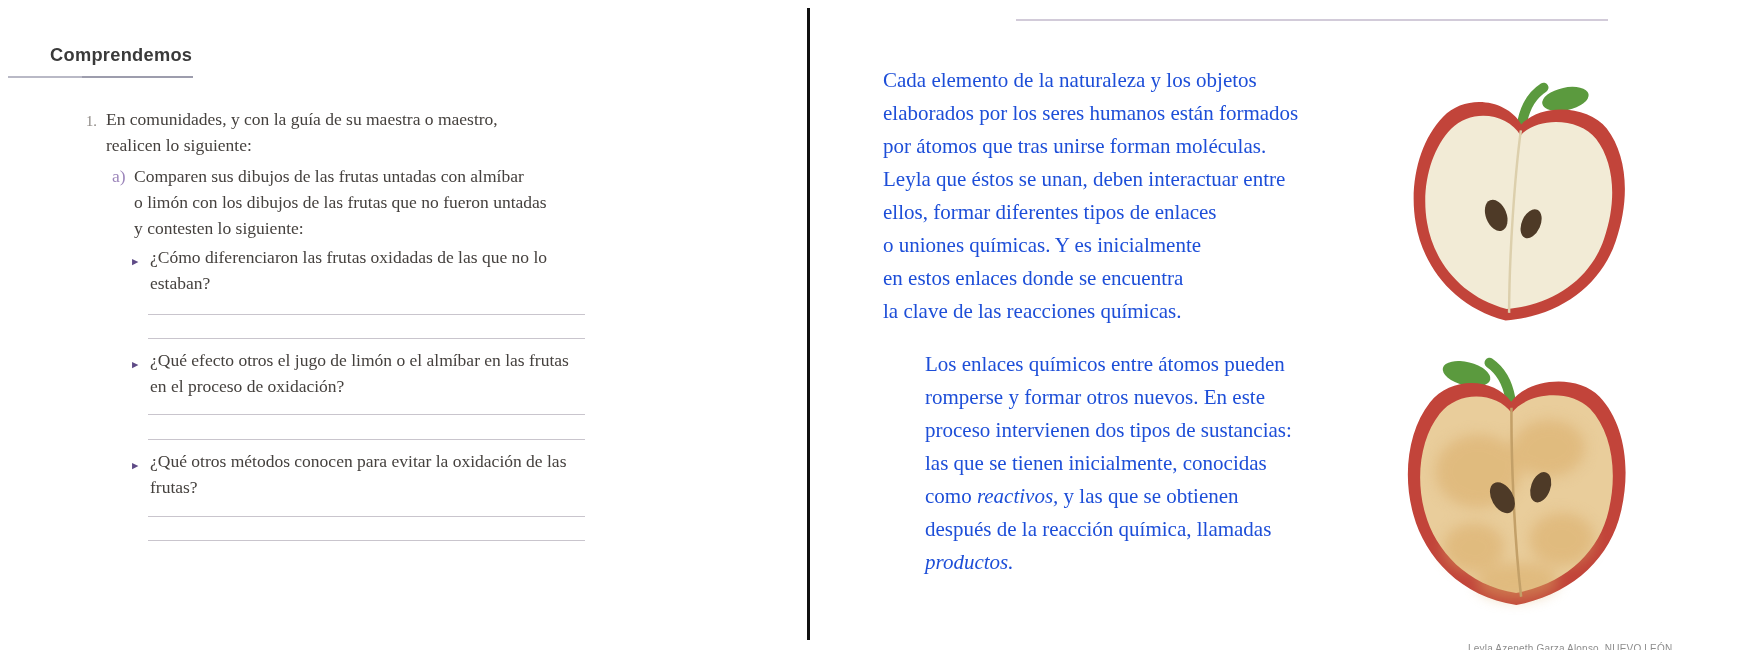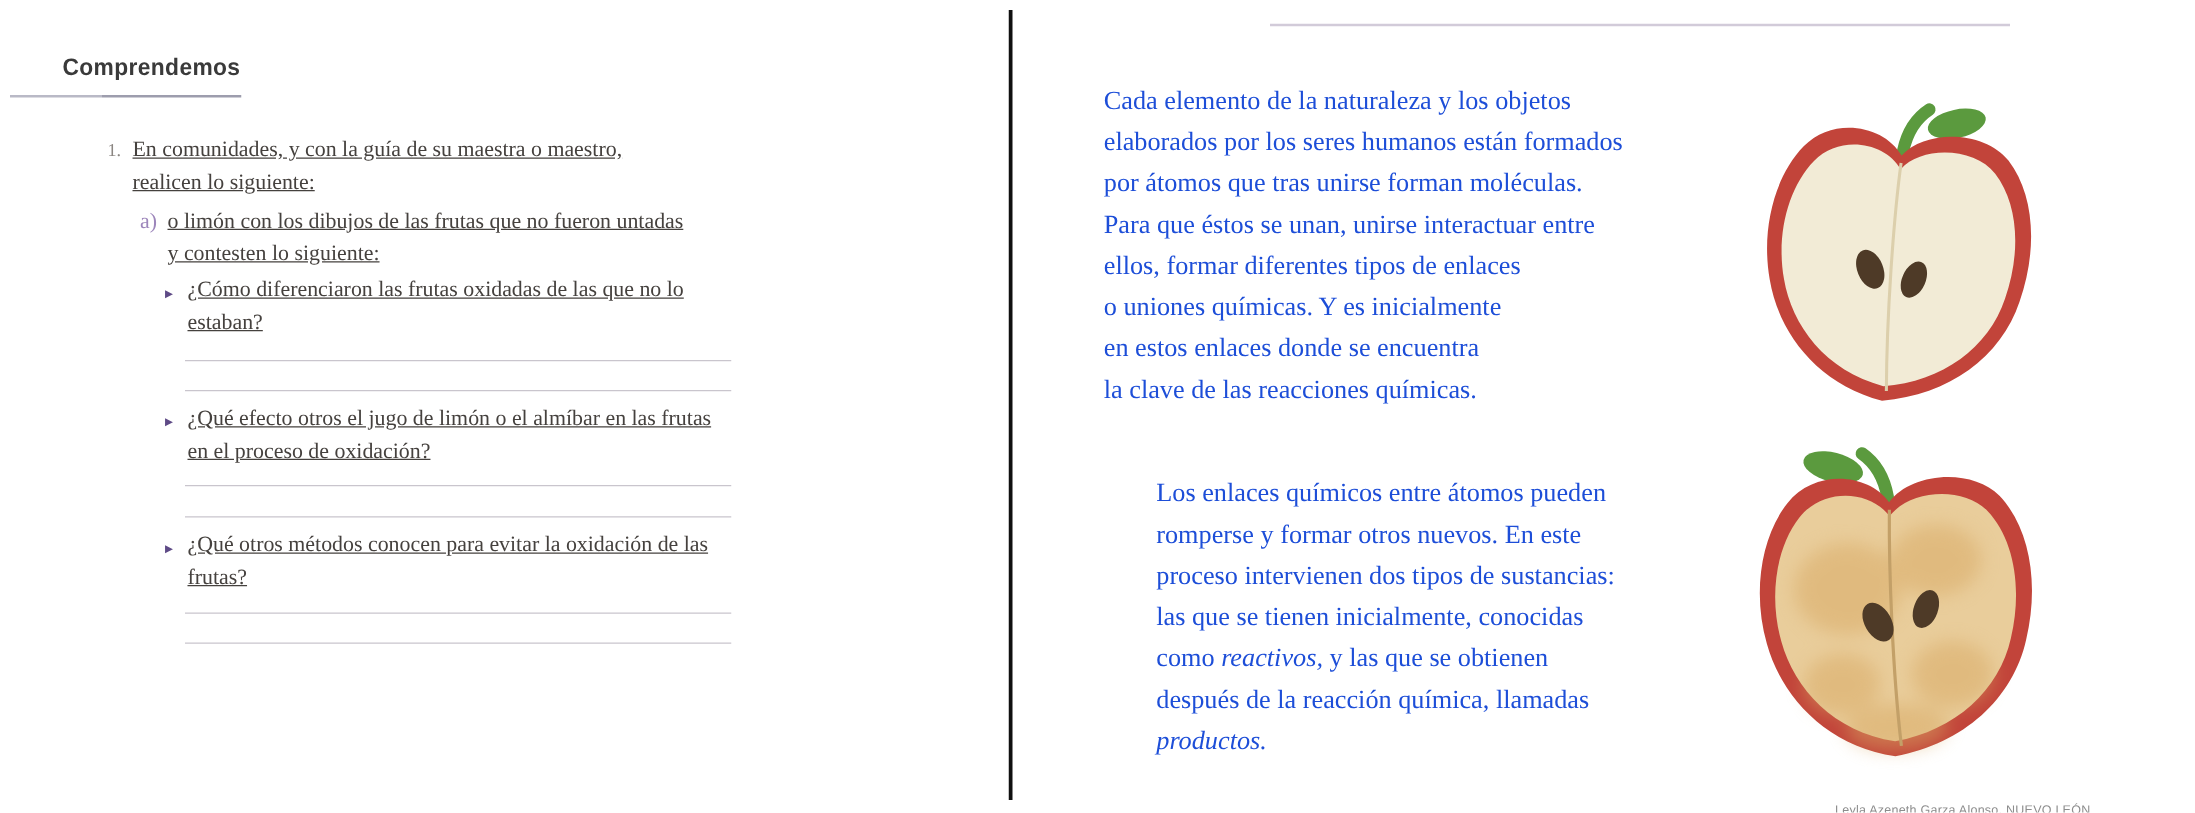--- a/index.html
+++ b/index.html
@@ -14,34 +14,34 @@
   
   .section-title{position:absolute;left:50px;top:44px;
     font-family:"Liberation Sans", sans-serif;font-weight:700;font-size:19px;
     color:#3a3a3a;letter-spacing:.3px;transform:scaleX(.96);transform-origin:left;}
   .title-underline{position:absolute;left:8px;top:76px;width:185px;height:2px;
     background:linear-gradient(to right,#b9b9c6 0 40%,#9d9dad 40%);}
 
   .left-list{position:absolute;left:86px;top:106px;width:520px;
     font-size:17.5px;line-height:26px;color:#45413e;}
   .row{display:flex;}
-  .row .txt{flex:1;text-decoration:underline;}
+  .row .txt{flex:1;}
   .num{width:20px;flex:0 0 20px;font-size:14.5px;color:#8b8682;padding-top:2px;}
   .lvl2{margin-left:26px;margin-top:5px;}
   .alpha{width:22px;flex:0 0 22px;color:#9d86bb;}
   .qrow{margin-left:44px;}
   .arr{width:20px;flex:0 0 20px;font-size:10.5px;color:#5e4a86;padding-top:5px;}
   .aline{height:0;border-top:1.5px solid #c9c5cd;width:437px;margin-left:62px;}
   .mt18{margin-top:18px}.mt23{margin-top:23px}.mt15{margin-top:15px}
   .mt24{margin-top:24px}.mt16{margin-top:16px}.mt8{margin-top:8px}.mt3{margin-top:3px}
 
   
   .para{position:absolute;font-size:21px;line-height:33px;color:#1d4ed8;white-space:nowrap;}
   .para1{left:883px;top:64px;}
-  .para2{left:925px;top:378px;}
+  .para2{left:925px;top:348px;}
   .it{font-style:italic;}
 
   .credit{position:absolute;left:1468px;top:606px;
     font-family:"Liberation Sans", sans-serif;font-size:10px;color:#8d8d8d;
     letter-spacing:.2px;white-space:nowrap;margin-top:37px;}
 
   .apple{position:absolute;}
   .apple svg{display:block;width:100%;height:100%;}
   .apple-fresh{left:1398px;top:64px;width:236px;height:272px;transform:rotate(4deg);}
   .apple-oxidized{left:1392px;top:342px;width:244px;height:276px;transform:rotate(-2deg);}
@@ -61,20 +61,21 @@
         <span class="num">1.</span>
         <div class="txt">
           <div>En comunidades, y con la guía de su maestra o maestro,</div>
           <div>realicen lo siguiente:</div>
         </div>
       </div>
 
       <div class="row lvl2">
         <span class="alpha">a)</span>
         <div class="txt">
+          <div>Comparen sus dibujos de las frutas untadas con almíbar</div>
           <div>o limón con los dibujos de las frutas que no fueron untadas</div>
           <div>y contesten lo siguiente:</div>
         </div>
       </div>
 
       <div class="row qrow mt3">
         <span class="arr">►</span>
         <div class="txt">
           <div>¿Cómo diferenciaron las frutas oxidadas de las que no lo estaban?</div>
         </div>
@@ -106,21 +107,21 @@
 
   <div class="divider"></div>
 
   <div>
     <div class="top-rule"></div>
 
     <div class="para para1">
       <div>Cada elemento de la naturaleza y los objetos</div>
       <div>elaborados por los seres humanos están formados</div>
       <div>por átomos que tras unirse forman moléculas.</div>
-      <div>Para que éstos se unan, unirse interactuar entre</div>
+      <div>Leyla que éstos se unan, deben interactuar entre</div>
       <div>ellos, formar diferentes tipos de enlaces</div>
       <div>o uniones químicas. Y es inicialmente</div>
       <div>en estos enlaces donde se encuentra</div>
       <div>la clave de las reacciones químicas.</div>
     </div>
 
     <div class="para para2">
       <div>Los enlaces químicos entre átomos pueden</div>
       <div>romperse y formar otros nuevos. En este</div>
       <div>proceso intervienen dos tipos de sustancias:</div>

